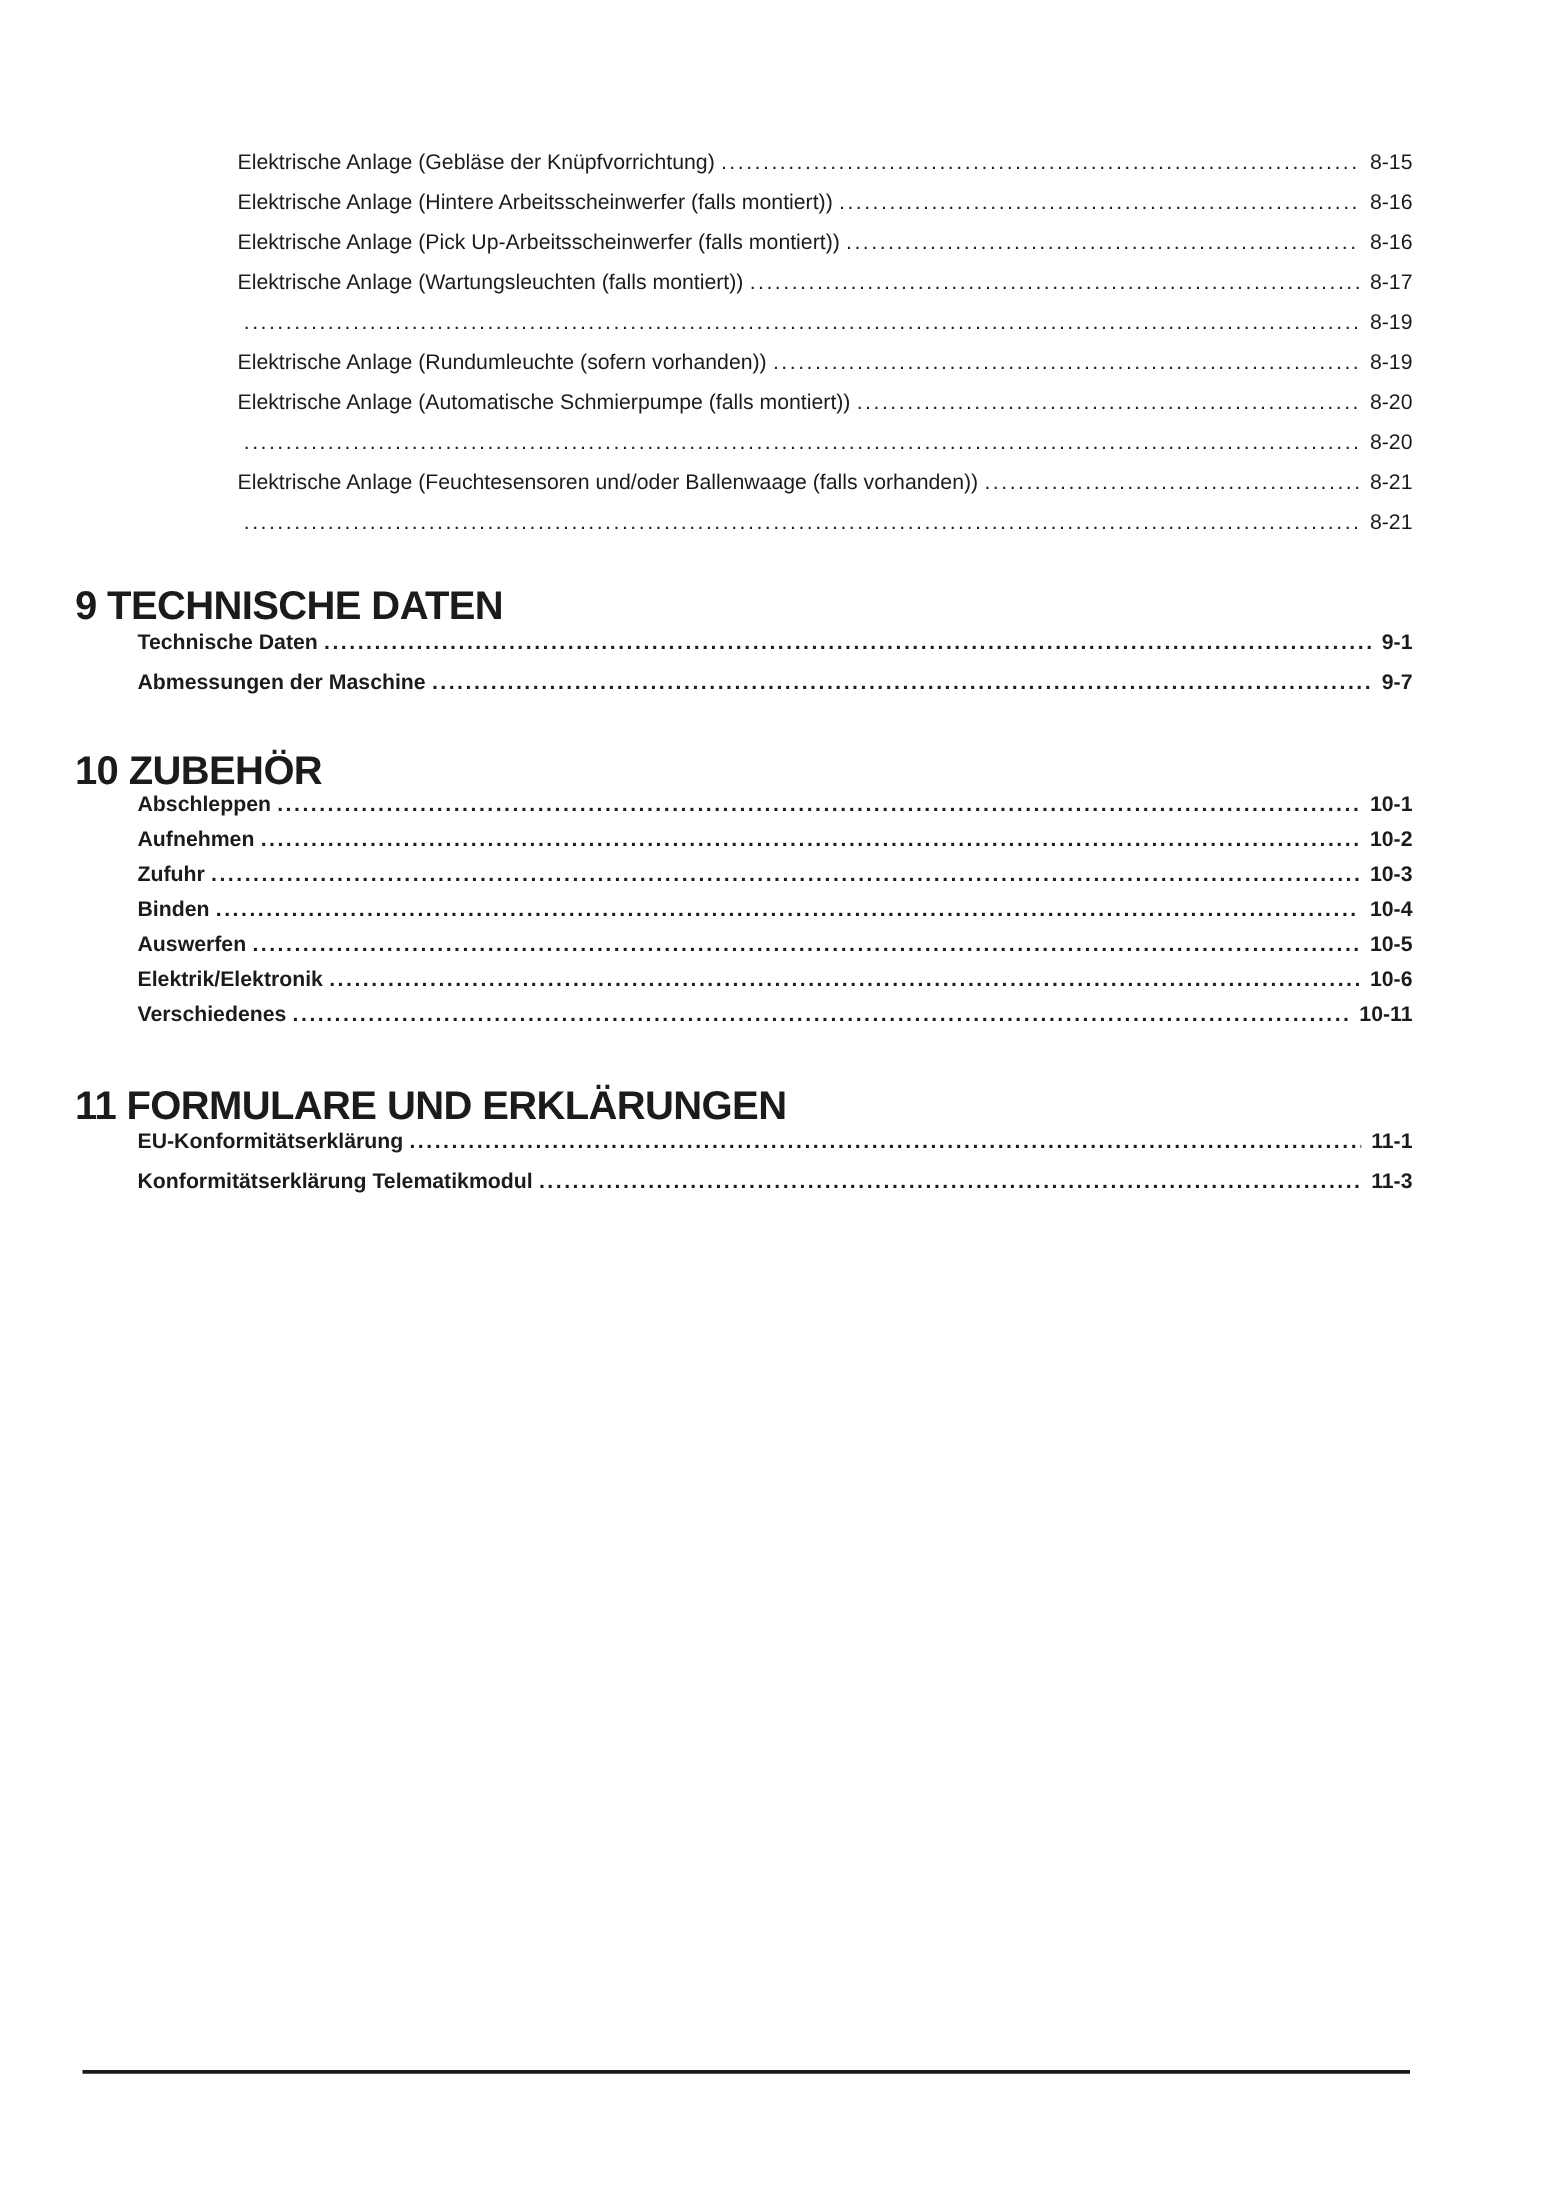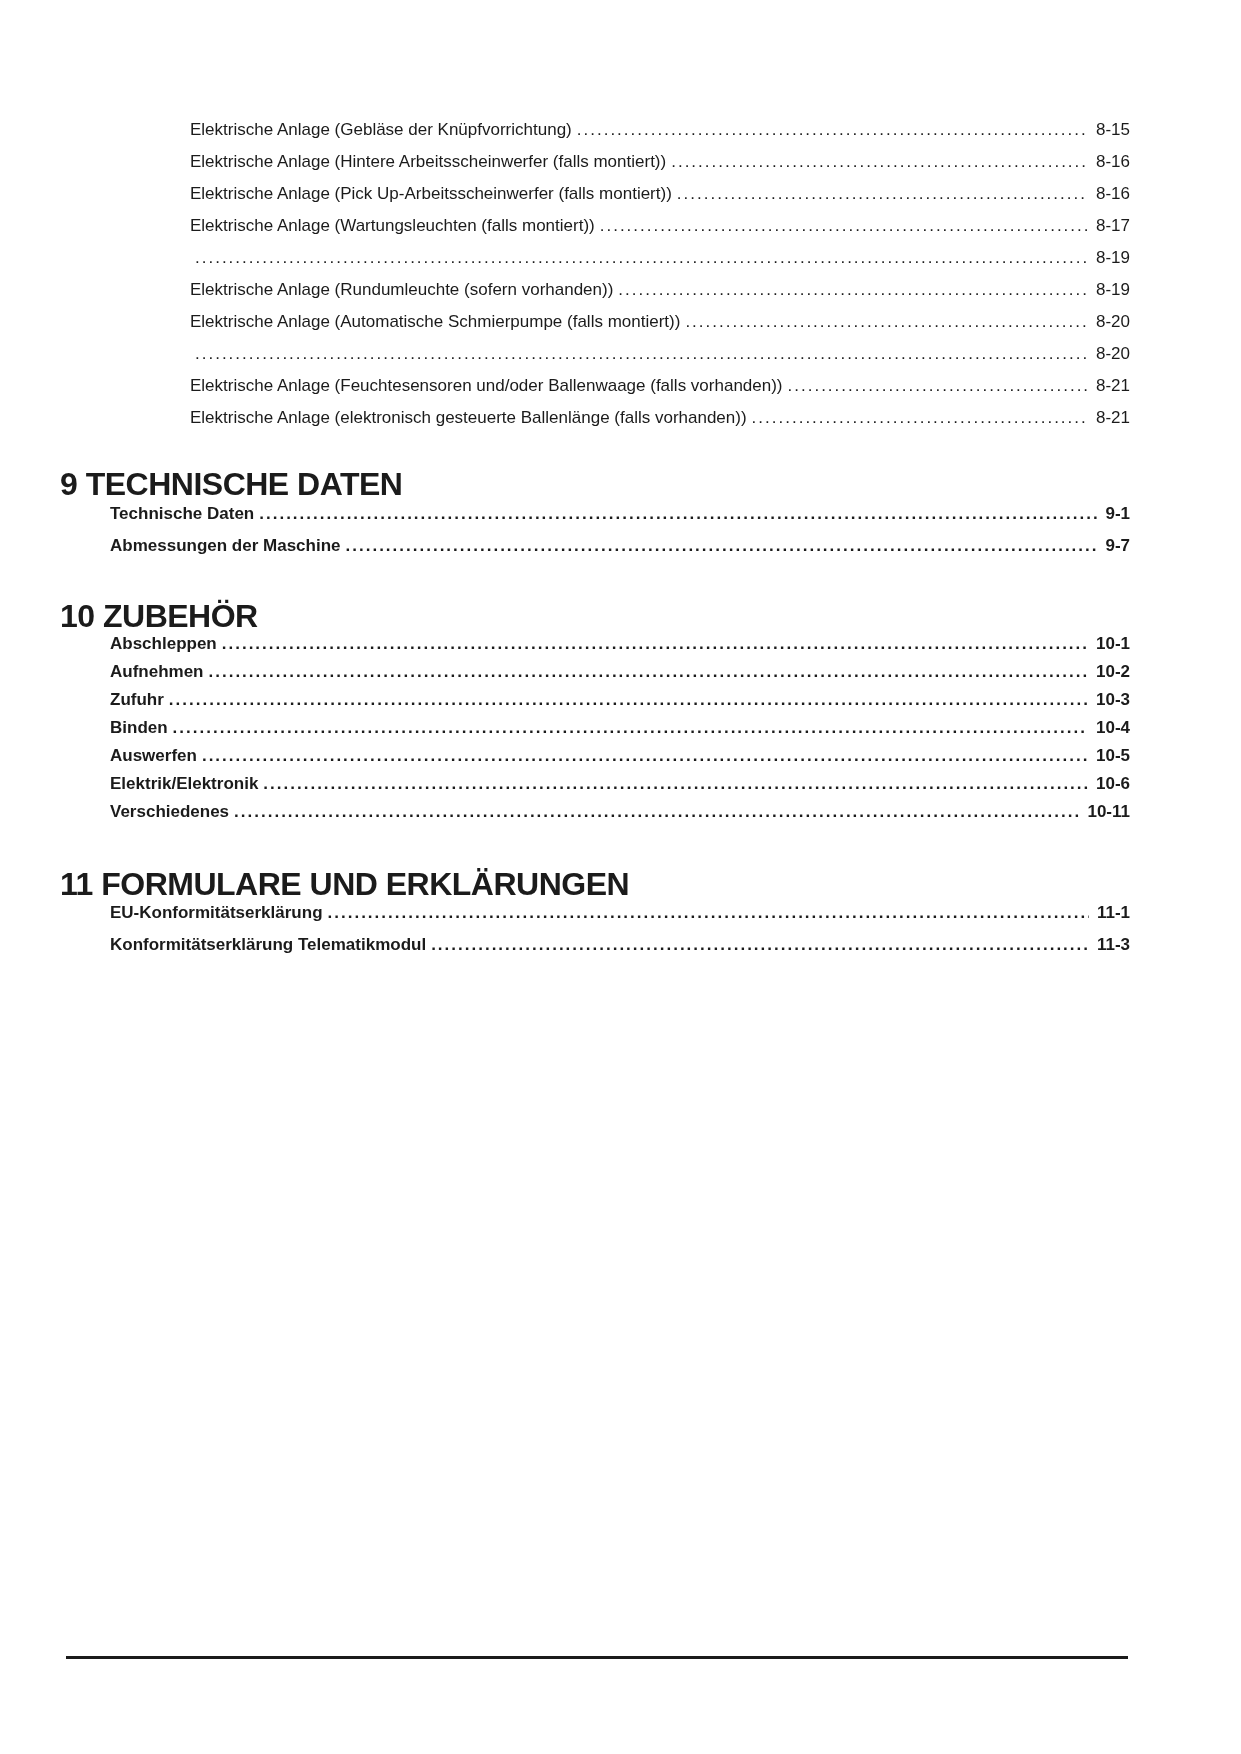--- a/index.html
+++ b/index.html
@@ -132,21 +132,20 @@
     <span class="pagenum">8-20</span>
   </div>
 
   <div class="toc-row">
     <span class="label">Elektrische Anlage (Feuchtesensoren und/oder Ballenwaage (falls vorhanden))</span>
     <span class="dots">................................................................................................................................................................................................................................................................................................................................................................................................................</span>
     <span class="pagenum">8-21</span>
   </div>
 
   <div class="toc-row">
-    <span class="label">Elektrische Anlage (elektronisch gesteuerte Ballenlänge (falls vorhanden))</span>
     <span class="dots">................................................................................................................................................................................................................................................................................................................................................................................................................</span>
     <span class="pagenum">8-21</span>
   </div>
 </div>
 
   <h2 id="sec0-heading" class="section-heading">9 TECHNISCHE DATEN</h2>
   <div id="sec0-list" class="sec-list">
   <div class="toc-row">
     <span class="label">Technische Daten</span>
     <span class="dots">................................................................................................................................................................................................................................................................................................................................................................................................................</span>

